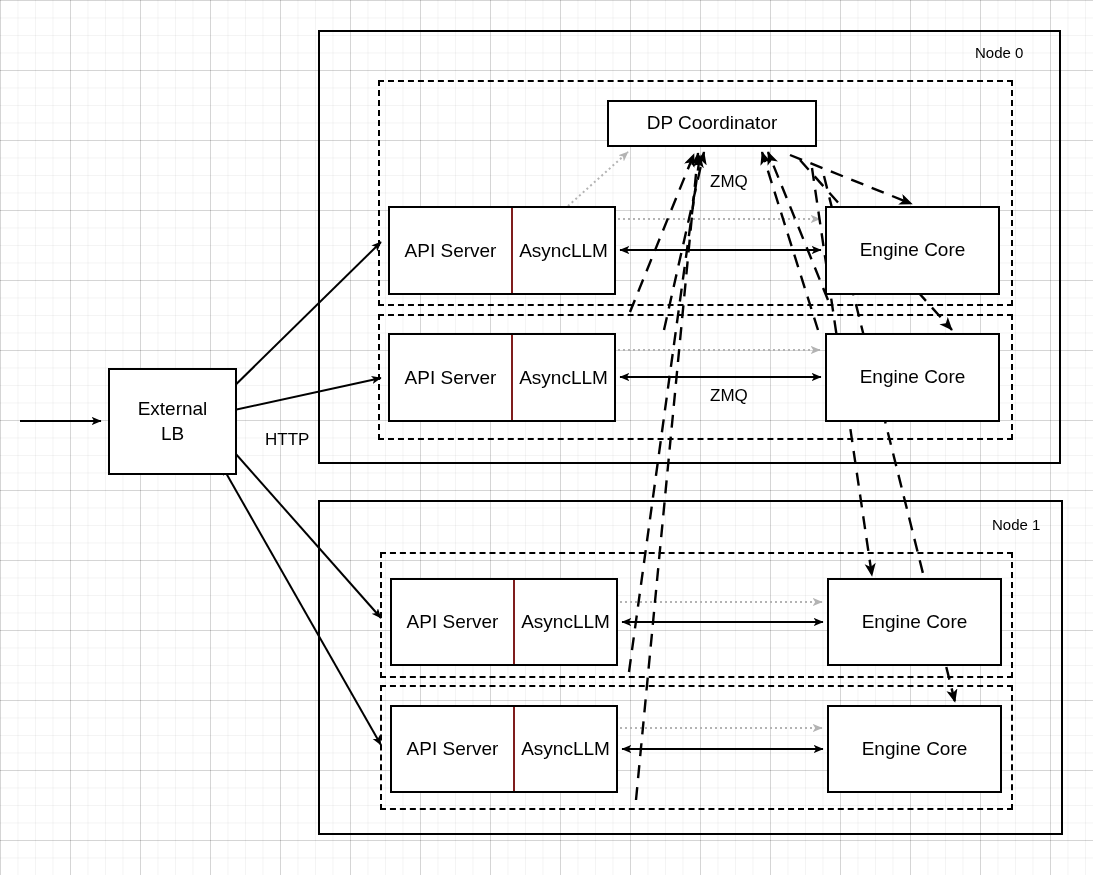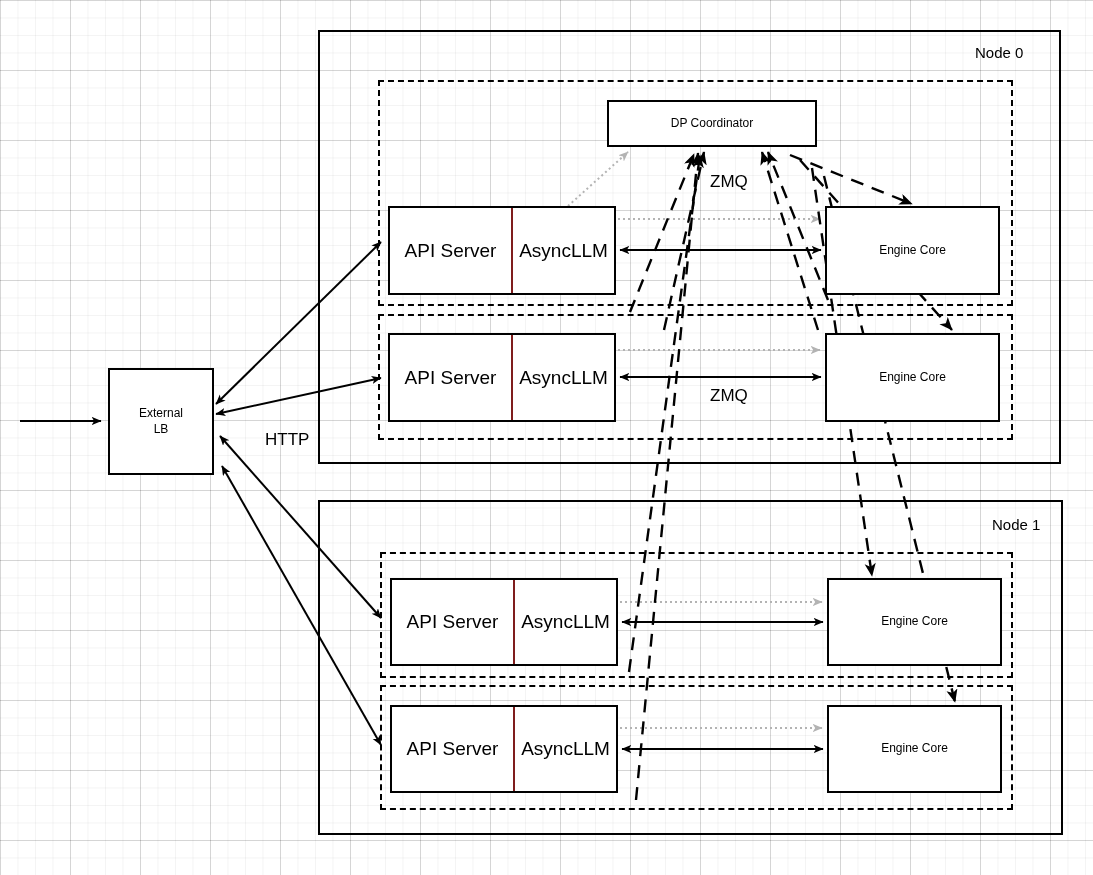--- a/index.html
+++ b/index.html
@@ -74,21 +74,21 @@
   }
   .plain-box {
     position: absolute;
     border: 2px solid #000;
     background: #fff;
     box-sizing: border-box;
     display: flex;
     align-items: center;
     justify-content: center;
     text-align: center;
-    font-size: 12px;
+    font-size: 19px;
     color: #000;
     z-index: 5;
     line-height: 1.3;
   }
   .edge-label {
     position: absolute;
     font-size: 17px;
     color: #000;
     background: transparent;
     white-space: nowrap;
@@ -201,21 +201,21 @@
   </div>
 
   <div class="unit" style="left:390px; top:705px; width:228px; height:88px;">
     <div class="half left">API Server</div>
     <div class="half">AsyncLLM</div>
   </div>
   <div class="plain-box" style="left:827px; top:705px; width:175px; height:88px;">
     <span>Engine Core</span>
   </div>
 
-  <div class="plain-box" style="left:108px; top:368px; width:106px; height:107px; flex-direction:column;">
+  <div class="plain-box" style="left:108px; top:368px; width:129px; height:107px; flex-direction:column;">
     <span>External</span>
     <span>LB</span>
   </div>
 
   <div class="edge-label" style="left:245px; top:430px;margin-left:20px;">HTTP</div>
   <div class="edge-label" style="left:710px; top:172px;">ZMQ</div>
   <div class="edge-label" style="left:710px; top:386px;">ZMQ</div>
 
 </div>
 

